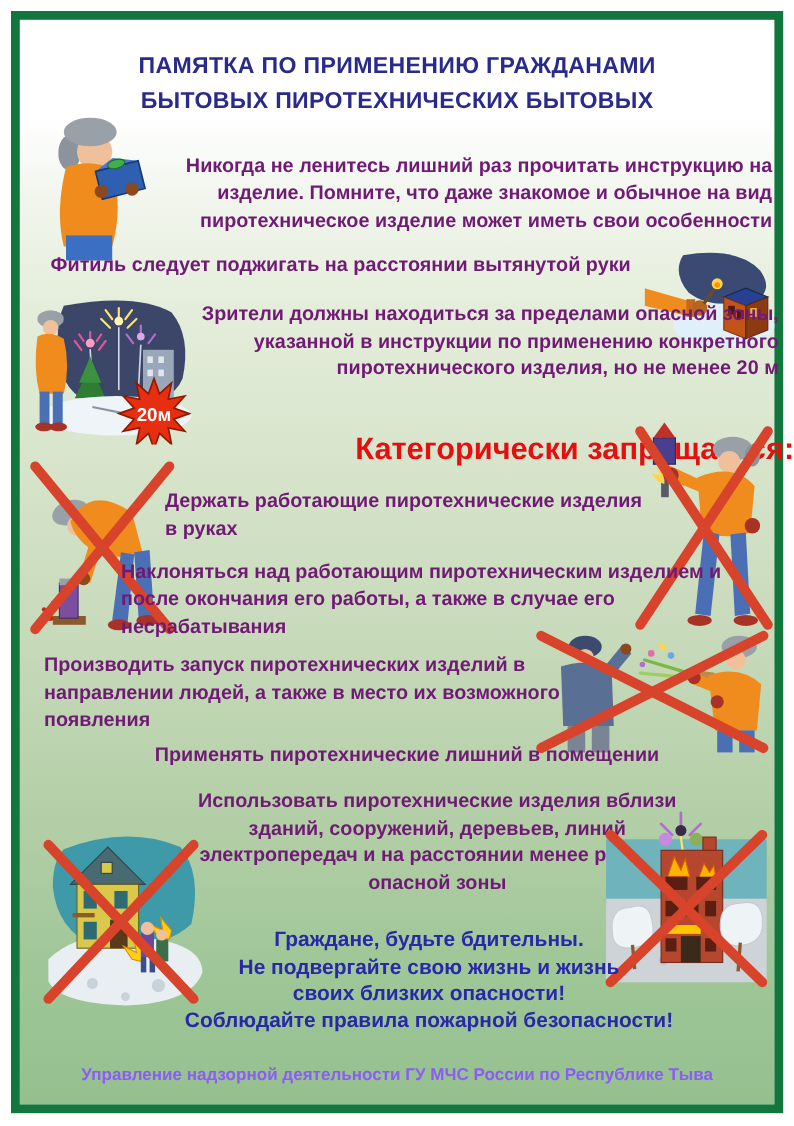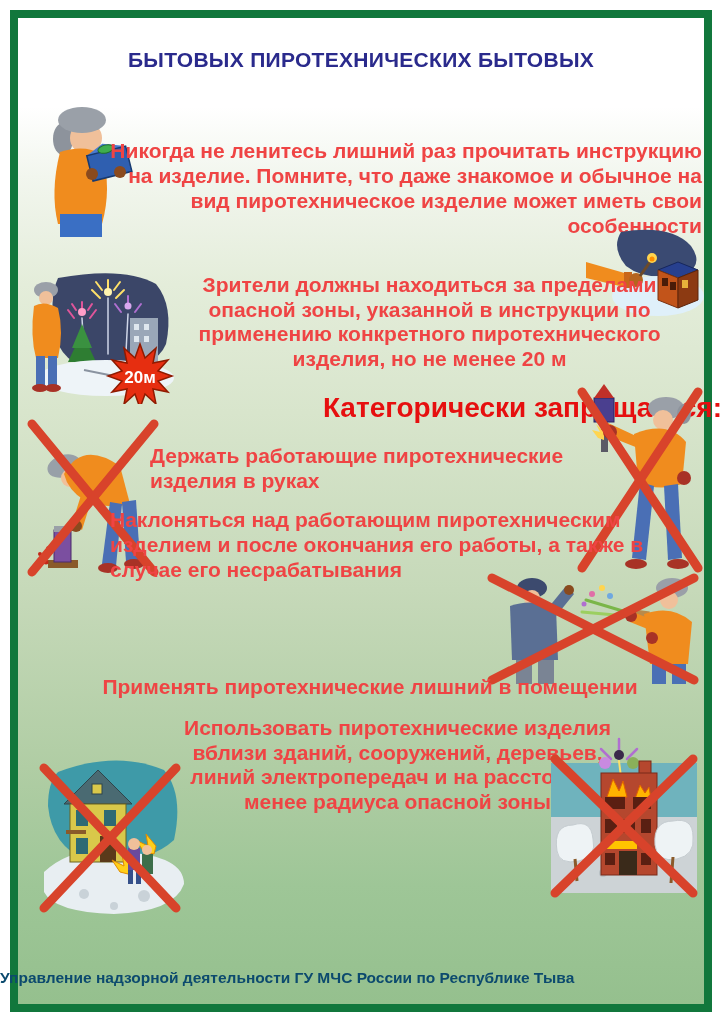--- a/index.html
+++ b/index.html
@@ -13,71 +13,73 @@
     border:8px solid #11773c;
     background:linear-gradient(180deg,
       #ffffff 0%, #ffffff 9%, #f2f6ee 16%, #e4edda 27%,
       #d8e5cc 40%, #c6d9b9 58%, #b0cda4 76%, #9ec697 88%, #95c08e 100%);
   }
   .abs{position:absolute;}
   .title{
     left:30px;right:30px;top:44px;text-align:center;
     font-size:21px;line-height:32px;color:#2a2a8c;letter-spacing:.3px;
   }
-  .body-text{color:#ef4444;font-size:21px;line-height:25px;}
+  .body-text{color:#701a75;font-size:18px;line-height:25px;}
   .intro{top:138px;left:100px;width:602px;text-align:right;}
   .fuse{top:228px;left:46px;width:560px;text-align:left;}
-  .spectators{top:273px;left:167px;width:525px;text-align:center;line-height:24.5px;}
+  .spectators{top:273px;left:183px;width:525px;text-align:right;line-height:24.5px;}
   .red-heading{
     top:392px;left:0;right:0;text-align:right;
     color:#e60f0f;font-size:28px;
   }
   .p-hold{top:443px;left:150px;width:440px;}
   .p-bend{top:507px;left:110px;width:560px;text-align:left;}
   .p-launch{top:592px;left:40px;width:470px;text-align:left;}
   .p-indoor{top:674px;left:70px;width:600px;text-align:center;}
   .p-near{top:716px;left:165px;width:465px;text-align:center;line-height:24.5px;}
   .appeal{
     top:843px;left:150px;width:480px;text-align:center;
     color:#2828a8;font-size:19px;line-height:24.5px;
   }
   .footer{
-    top:969px;left:0;right:0;text-align:left;
-    color:#0c4a6e;font-size:15.5px;
+    top:969px;left:0;right:0;text-align:center;
+    color:#8b5cf6;font-size:15.5px;
   }
   svg{display:block;}
   .badge-text{font-family:"Liberation Sans",sans-serif;font-weight:bold;}
 </style>
 </head>
 <body>
 
 <div class="poster">
   <div class="frame"></div>
 
   <div class="abs title">
+    <div>ПАМЯТКА ПО ПРИМЕНЕНИЮ ГРАЖДАНАМИ</div>
     <div>БЫТОВЫХ ПИРОТЕХНИЧЕСКИХ БЫТОВЫХ</div>
   </div>
 
   <svg class="abs" style="left:30px;top:92px" width="112" height="145" viewBox="0 0 112 145">
     <ellipse cx="33" cy="47" rx="10" ry="16" fill="#8d939c"></ellipse>
     <circle cx="56" cy="46" r="16" fill="#f0c09a"></circle>
     <ellipse cx="52" cy="28" rx="24" ry="13" fill="#9aa0a8"></ellipse>
     <path d="M30,60 Q20,100 28,132 L72,132 Q82,96 72,62 Q54,52 30,60 Z" fill="#f08c1e"></path>
     <rect x="30" y="122" width="42" height="23" fill="#3a6fc4"></rect>
     <g transform="rotate(-14 82 74)">
       <polygon points="60,58 78,50 100,58 82,66" fill="#4a7ad0"></polygon>
       <rect x="60" y="58" width="40" height="26" fill="#2f5fb0" stroke="#173a70" stroke-width="1.5"></rect>
       <ellipse cx="80" cy="56" rx="8" ry="4" fill="#3fae4e" stroke="#1d6e2a"></ellipse>
     </g>
     <circle cx="62" cy="82" r="6" fill="#8a4a1e"></circle>
     <circle cx="90" cy="80" r="6" fill="#8a4a1e"></circle>
   </svg>
 
   <div class="abs body-text intro">Никогда не ленитесь лишний раз прочитать инструкцию на изделие. Помните, что даже знакомое и обычное на вид пиротехническое изделие может иметь свои особенности</div>
 
+  <div class="abs body-text fuse">Фитиль следует поджигать на расстоянии вытянутой руки</div>
 
   <svg class="abs" style="left:586px;top:224px" width="120" height="94" viewBox="0 0 120 94">
     <path d="M35,8 Q85,0 105,22 Q118,40 100,50 Q60,58 40,42 Q25,24 35,8 Z" fill="#3a4a72"></path>
     <ellipse cx="72" cy="72" rx="46" ry="20" fill="#dff0fa"></ellipse>
     <polygon points="0,38 42,50 42,64 0,54" fill="#f08c1e"></polygon>
     <rect x="38" y="48" width="8" height="16" fill="#c8671a"></rect>
     <circle cx="50" cy="56" r="7" fill="#b5651d"></circle>
     <line x1="54" y1="52" x2="64" y2="38" stroke="#6b4a2a" stroke-width="3"></line>
     <circle cx="66" cy="34" r="5" fill="#ffd54f"></circle>
     <circle cx="66" cy="35" r="2.5" fill="#ff8f00"></circle>
@@ -195,20 +197,21 @@
       <ellipse cx="106" cy="182" rx="11" ry="5" fill="#a83226"></ellipse>
     </g>
     <g stroke="#d8432b" stroke-width="9" stroke-linecap="round">
       <line x1="10" y1="10" x2="126" y2="186"></line>
       <line x1="126" y1="10" x2="10" y2="186"></line>
     </g>
   </svg>
 
   <div class="abs body-text p-bend">Наклоняться над работающим пиротехническим изделием и после окончания его работы, а также в случае его несрабатывания</div>
 
+  <div class="abs body-text p-launch">Производить запуск пиротехнических изделий в направлении людей, а также в место их возможного появления</div>
 
   <svg class="abs" style="left:476px;top:572px" width="232" height="114" viewBox="0 0 232 114">
     <g>
       <ellipse cx="56" cy="16" rx="15" ry="10" fill="#3c4a6e"></ellipse>
       <circle cx="56" cy="26" r="8" fill="#f0c09a"></circle>
       <path d="M34,34 Q56,26 80,36 L82,88 L36,88 Z" fill="#5a6f94"></path>
       <polygon points="72,36 90,14 98,22 80,44" fill="#5a6f94"></polygon>
       <circle cx="93" cy="18" r="5" fill="#8a4a1e"></circle>
       <rect x="40" y="88" width="16" height="24" fill="#7a8494"></rect>
       <rect x="62" y="88" width="16" height="24" fill="#7a8494"></rect>
@@ -311,15 +314,21 @@
       <line x1="32" y1="126" x2="34" y2="148" stroke="#8a5a2a" stroke-width="3"></line>
       <path d="M112,112 Q110,88 130,88 Q150,84 150,104 Q152,122 134,126 Q114,130 112,112 Z" fill="#eef3f5" stroke="#c5ccd0"></path>
       <line x1="130" y1="124" x2="128" y2="150" stroke="#8a5a2a" stroke-width="3"></line>
     </g>
     <g stroke="#d8432b" stroke-width="9" stroke-linecap="round">
       <line x1="12" y1="26" x2="150" y2="160"></line>
       <line x1="150" y1="26" x2="12" y2="160"></line>
     </g>
   </svg>
 
+  <div class="abs appeal">
+    <div>Граждане, будьте бдительны.</div>
+    <div>Не подвергайте свою жизнь и жизнь</div>
+    <div>своих близких опасности!</div>
+    <div>Соблюдайте правила пожарной безопасности!</div>
+  </div>
 
   <div class="abs footer">Управление надзорной деятельности ГУ МЧС России по Республике Тыва</div>
 </div>
 
 </body></html>

